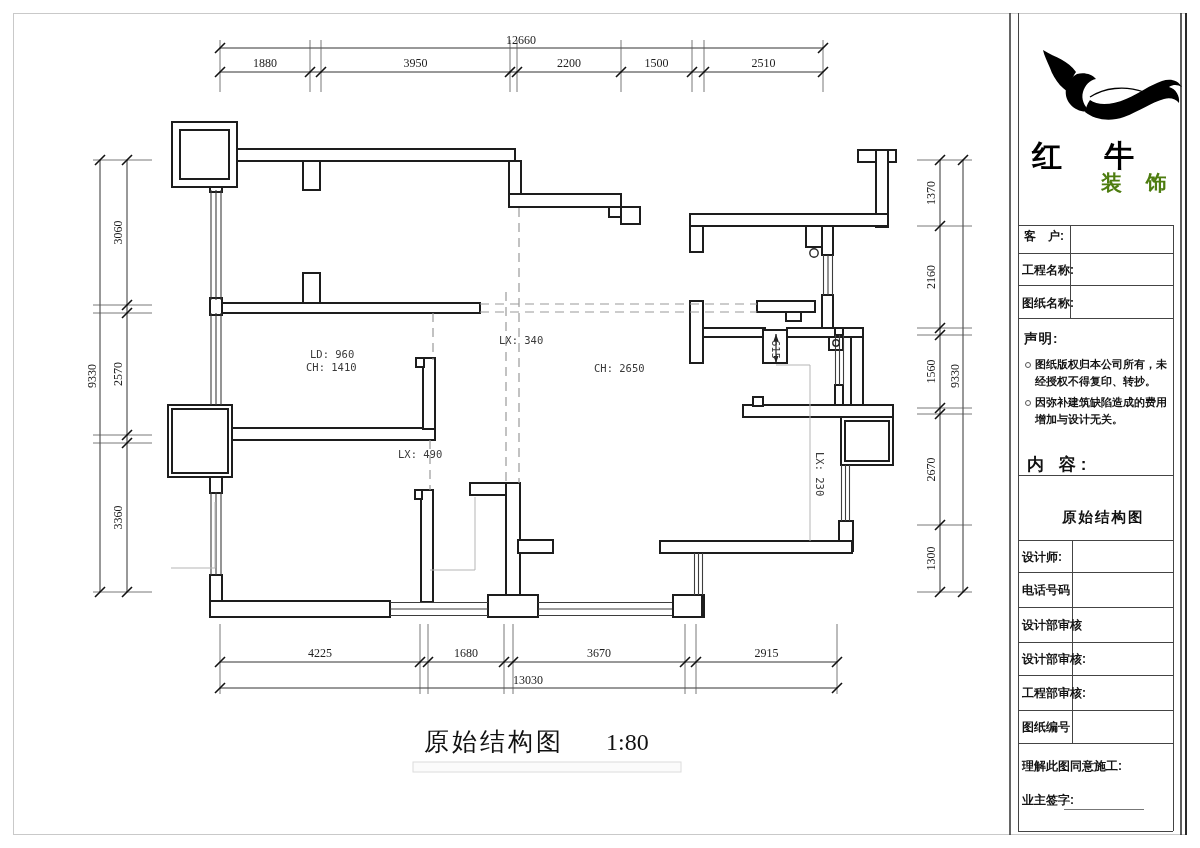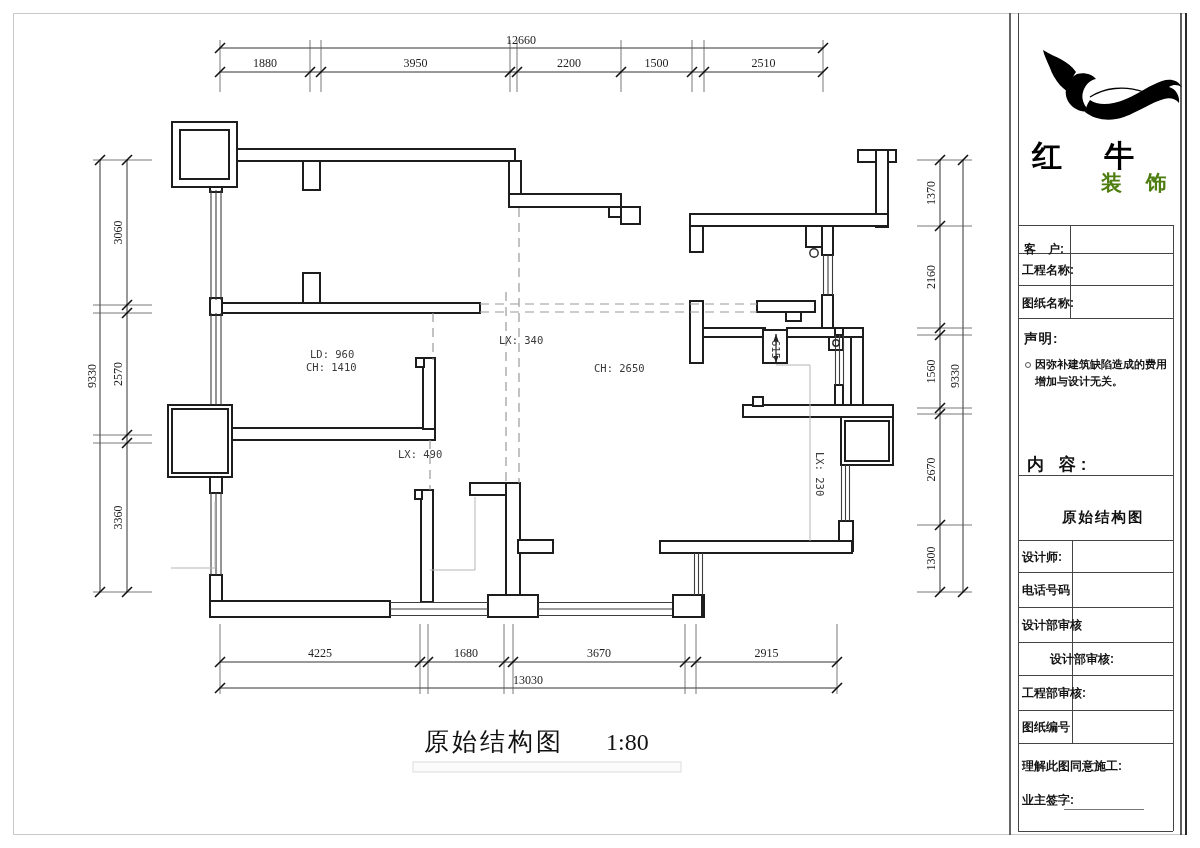--- a/index.html
+++ b/index.html
@@ -315,39 +315,40 @@
 <div class="pline hl" style="left:1018px;top:607px;width:155px;"></div>
 <div class="pline hl" style="left:1018px;top:642px;width:155px;"></div>
 <div class="pline hl" style="left:1018px;top:675px;width:155px;"></div>
 <div class="pline hl" style="left:1018px;top:710px;width:155px;"></div>
 <div class="pline hl" style="left:1018px;top:743px;width:155px;"></div>
 <div class="pline hl" style="left:1018px;top:831px;width:155px;"></div>
 <div class="pline vl" style="left:1070px;top:225px;height:93px;"></div>
 <div class="pline vl" style="left:1072px;top:540px;height:203px;"></div>
 
 
-<div class="ptext" style="left:1024px;top:241px;text-align:right;">客　户:</div>
+<div class="ptext" style="left:1024px;top:228px;text-align:right;">客　户:</div>
 <div class="ptext" style="left:1022px;top:262px;">工程名称:</div>
 <div class="ptext" style="left:1022px;top:295px;">图纸名称:</div>
 
 
 <div class="stmt">
   <h4>声明:</h4>
+  <div class="it">图纸版权归本公司所有，未经授权不得复印、转抄。</div>
   <div class="it">因弥补建筑缺陷造成的费用增加与设计无关。</div>
 </div>
 
 
 <div class="content-h">内 容:</div>
 <div class="content-v">原始结构图</div>
 
 
 <div class="ptext" style="left:1022px;top:549px;">设计师:</div>
 <div class="ptext" style="left:1022px;top:582px;">电话号码</div>
 <div class="ptext" style="left:1022px;top:617px;">设计部审核</div>
-<div class="ptext" style="left:1050px;top:651px;">设计部审核:</div>
+<div class="ptext" style="left:1022px;top:651px;">设计部审核:</div>
 <div class="ptext" style="left:1022px;top:685px;">工程部审核:</div>
 <div class="ptext" style="left:1022px;top:719px;">图纸编号</div>
 
 
 <div class="ptext" style="left:1022px;top:758px;">理解此图同意施工:</div>
 <div class="ptext" style="left:1022px;top:792px;">业主签字:</div>
 <div class="sigline"></div>
 
 </div>
 

